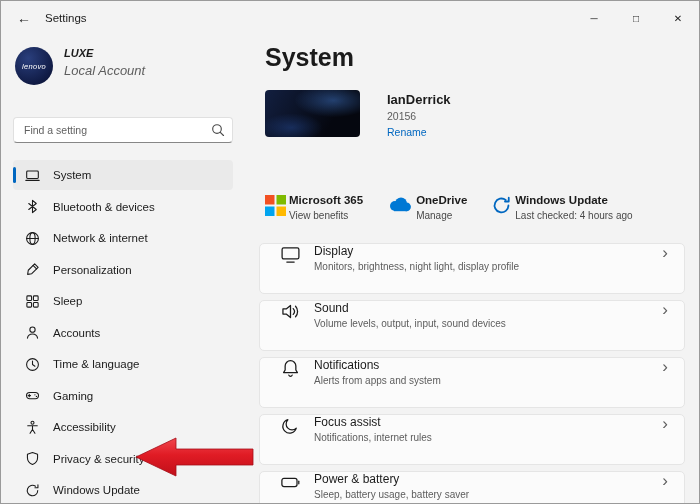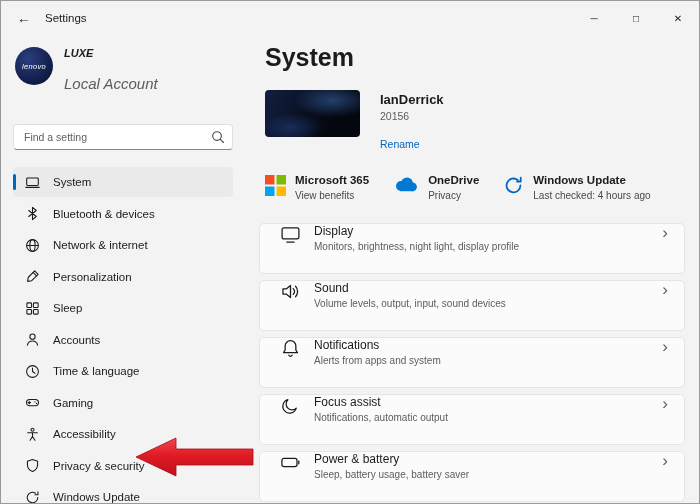--- a/index.html
+++ b/index.html
@@ -19,47 +19,47 @@
   .body-row { display: flex; height: 470px; }
   .sidebar { width: 248px; flex: 0 0 248px; padding: 6px 16px 0 12px; }
   .main { flex: 1; padding: 8px 14px 0 10px; }
   
   .user-row { display: flex; gap: 11px; padding: 6px 2px; cursor: pointer; font-style: italic; }
   .avatar { width: 38px; height: 38px; border-radius: 50%; flex: 0 0 38px;
     background: radial-gradient(circle at 35% 30%, #2a3f7d, #101b45 70%, #0a1130);
     color: #fff; font-size: 7.5px; display: flex; align-items: center; justify-content: center;
     letter-spacing: .3px; }
   .user-name { font-size: 11px; font-weight: bold; color: #1b1b1b; }
-  .user-type { font-size: 15px; color: #5d5d5d; margin-top: 16px; }
+  .user-type { font-size: 13px; color: #5d5d5d; margin-top: 4px; }
   .searchbox { position: relative; margin-top: 26px; }
   .searchbox input { width: 100%; height: 26px; border: 1px solid #e0e0e0; border-bottom-color: #868686;
     border-radius: 4px; background: #fff; font-size: 10.5px; padding: 0 44px 0 10px; color: #1b1b1b;
     font-family: inherit; outline: none; }
   .searchbox input::placeholder { color: #616161; }
   .search-icon { position: absolute; right: 8px; top: 6px; }
   .nav { margin-top: 17px; }
   .nav-item { position: relative; display: flex; align-items: center; gap: 13px; height: 30px;
     padding: 0 12px; border-radius: 4px; font-size: 11.5px; color: #1b1b1b; cursor: pointer; margin-bottom: 1.5px; }
   .nav-item.selected { background: #eaeaea; }
   .nav-item.selected::before { content: ""; position: absolute; left: 0; top: 7px; width: 3px; height: 16px;
     border-radius: 2px; background: #0067c0; }
   .nicon svg { display: block; stroke: #1b1b1b; fill: none; stroke-width: 1.15; stroke-linecap: round; stroke-linejoin: round; }
   
   .page-title { font-size: 25px; font-weight: bold; color: #1b1b1b; padding-left: 6px; }
-  .device-row { display: flex; gap: 20px; margin-top: 18px; padding-left: 6px; }
+  .device-row { display: flex; gap: 27px; margin-top: 18px; padding-left: 6px; }
   .device-img { width: 95px; height: 47px; border-radius: 4px; flex: 0 0 95px;
     background:
       radial-gradient(60px 26px at 72% 22%, rgba(70,130,220,.45), transparent 65%),
       radial-gradient(48px 22px at 28% 80%, rgba(45,90,180,.38), transparent 65%),
       linear-gradient(120deg, #121f40, #05070f 70%); }
   .device-name { font-size: 13px; font-weight: bold; color: #1b1b1b; margin-top: 2px; }
   .device-model { font-size: 10.5px; color: #5d5d5d; margin-top: 3px; }
-  .device-rename { font-size: 10.5px; color: #0067c0; margin-top: 16px; cursor: pointer; }
+  .device-rename { font-size: 10.5px; color: #0067c0; margin-top: 4px; cursor: pointer; }
   .quick-row { display: flex; gap: 24px; margin-top: 24px; padding-left: 6px; }
-  .quick-item { display: flex; gap: 9px; align-items: flex-start; }
+  .quick-item { display: flex; gap: 3px; align-items: flex-start; margin-top: 32px; }
   .quick-title { font-size: 11.5px; font-weight: bold; color: #1b1b1b; }
   .quick-sub { font-size: 10px; color: #494949; margin-top: 4px; }
   .quick-sub.link { cursor: pointer; }
   .quick-icon { margin-top: 1px; }
   .cards { margin-top: 22px; display: flex; flex-direction: column; gap: 6px; }
   .card { display: flex; align-items: flex-start; height: 51px; background: #fbfbfb;
     border: 1px solid #e5e5e5; border-radius: 5px; padding: 0 16px 0 20px; cursor: pointer; }
   .cicon { flex: 0 0 34px; }
   .cicon svg { display: block; stroke: #1b1b1b; fill: none; stroke-width: 1.2; stroke-linecap: round; stroke-linejoin: round; }
   .card-title { font-size: 12px; color: #1b1b1b; }
@@ -243,21 +243,21 @@
                 <g fill="#0078d4">
                   <circle cx="8" cy="11" r="5"></circle>
                   <circle cx="14" cy="8.5" r="6"></circle>
                   <circle cx="19.5" cy="11.8" r="4.4"></circle>
                   <rect x="7" y="11" width="13" height="5.2"></rect>
                 </g>
               </svg>
           </span>
           <div>
             <div class="quick-title">OneDrive</div>
-            <div class="quick-sub link">Privacy</div>
+            <div class="quick-sub link">Manage</div>
           </div>
         </div>
         <div class="quick-item">
           <span class="quick-icon">
             <svg width="21" height="21" viewBox="0 0 20 20" style="fill:none;stroke:#0067c0;stroke-width:1.7;stroke-linecap:round;stroke-linejoin:round">
                 <path d="M16.6 10a6.6 6.6 0 1 1-2.6-5.3"></path>
                 <path d="M16.9 2.6v3.6h-3.6"></path>
               </svg>
           </span>
           <div>
@@ -308,21 +308,21 @@
           <span class="chev">›</span>
         </div>
         <div class="card">
           <span class="cicon">
               <svg width="21" height="21" viewBox="0 0 20 20">
                 <path d="M15.5 12.5A6.5 6.5 0 1 1 7.5 4.5a5 5 0 0 0 8 8z"></path>
               </svg>
             </span>
           <div>
               <div class="card-title">Focus assist</div>
-               <div class="card-sub">Notifications, automatic output</div>
+               <div class="card-sub">Notifications, internet rules</div>
             </div>
           <span class="chev">›</span>
         </div>
         <div class="card">
           <span class="cicon">
               <svg width="21" height="21" viewBox="0 0 20 20">
                 <rect x="1.8" y="6" width="14.4" height="8" rx="2"></rect>
                 <path d="M17.9 8.8v2.4"></path>
               </svg>
             </span>

